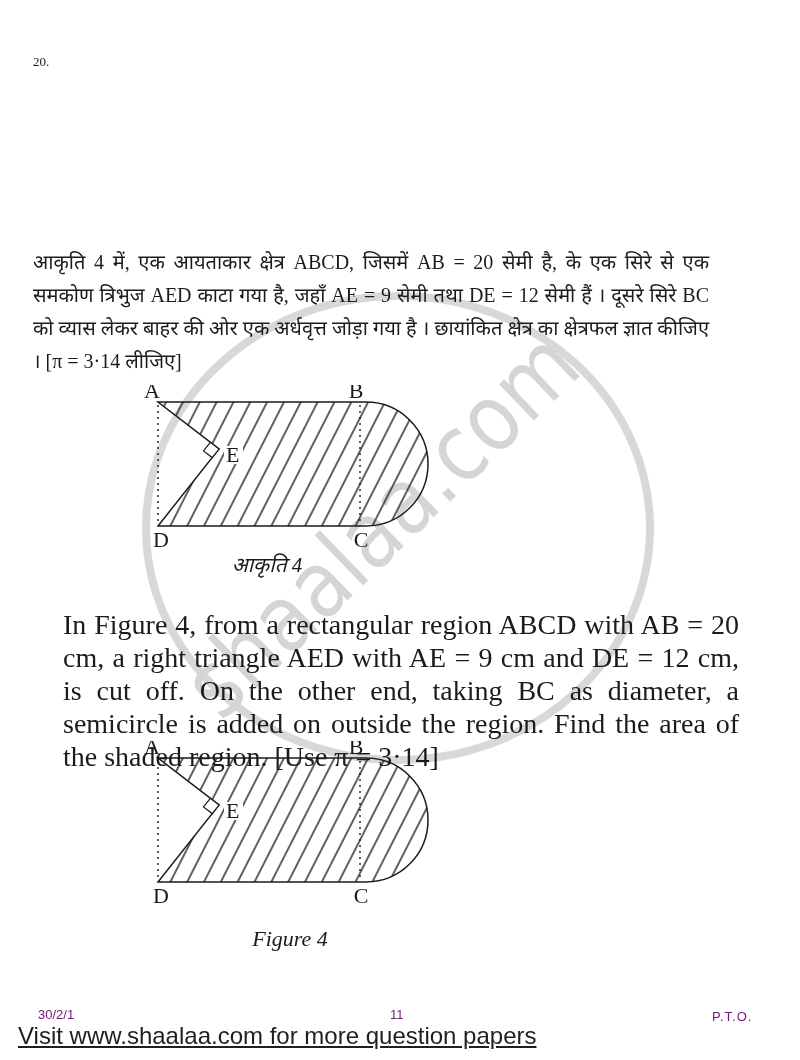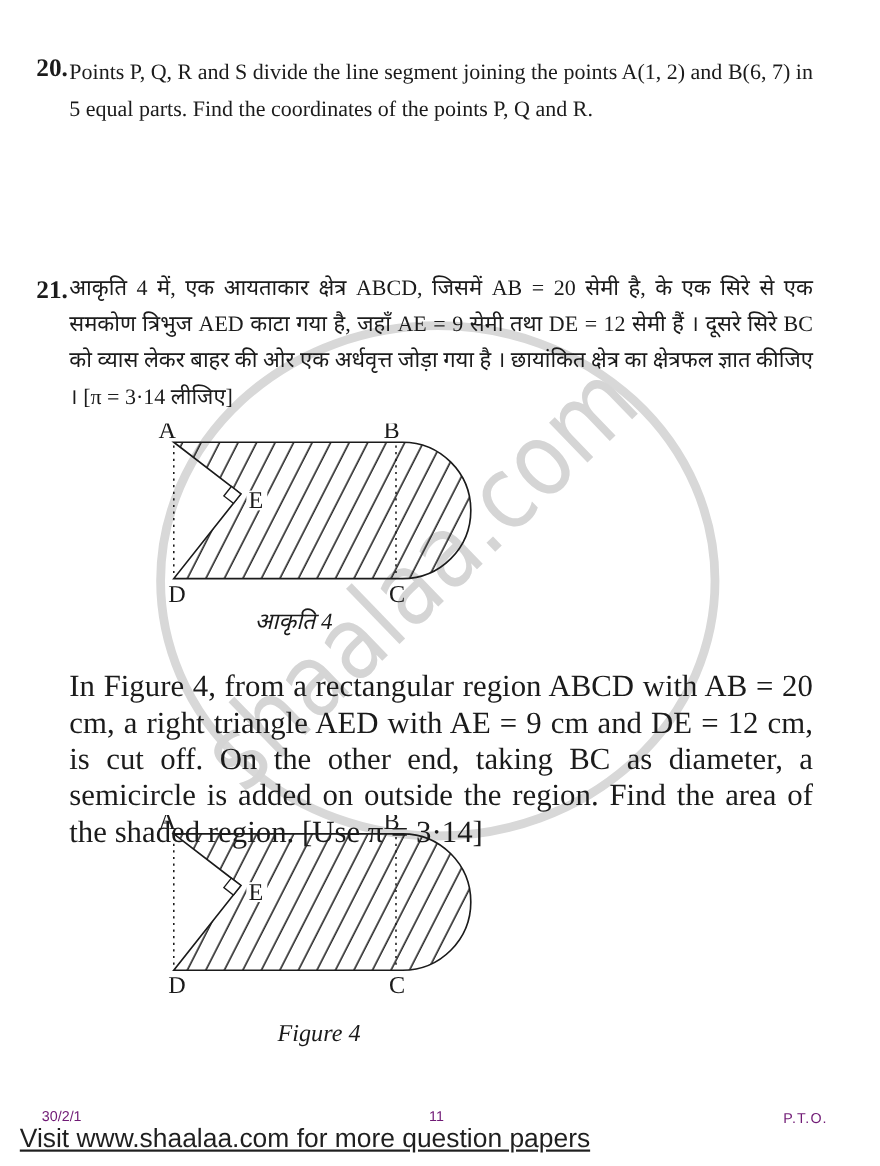--- a/index.html
+++ b/index.html
@@ -6,21 +6,21 @@
   body{
     width:800px;height:1060px;position:relative;overflow:hidden;
     background:#ffffff;
     font-family:"Liberation Serif","DejaVu Serif",serif;
     color:#1b1b1b;
   }
   .page{position:absolute;inset:0;}
   svg.watermark{position:absolute;left:0;top:0;z-index:0;}
   .content{position:absolute;inset:0;z-index:1;}
   .q-row{position:absolute;left:33px;width:735px;display:flex;}
-  .q-num{width:30px;font-weight:bold;font-size:23px;line-height:36px;flex:0 0 30px;}
+  .q-num{width:30px;font-weight:normal;font-size:13px;line-height:36px;flex:0 0 30px;}
   .q-body{width:676px;margin-left:0;}
   p{margin:0;}
   .hindi{font-size:20px;line-height:36px;text-align:justify;}
   .hindi.tight{line-height:33px;}
   .english{font-size:20px;line-height:33px;text-align:justify;margin-top:6px;}
   .eng-block{position:absolute;left:63px;top:608px;width:676px;font-size:28px;line-height:33px;text-align:justify;}
   .fig-svg{position:absolute;}
   .fig-label{font-family:"Liberation Serif","DejaVu Serif",serif;font-size:22px;fill:#1b1b1b;}
   .fig-caption{font-family:"Liberation Serif","DejaVu Serif",serif;font-size:21px;font-style:italic;fill:#1b1b1b;}
   .footer-item{position:absolute;font-family:"Liberation Sans","DejaVu Sans",sans-serif;font-size:13px;color:#701a75;}
@@ -34,26 +34,24 @@
   <svg class="watermark" width="800" height="1060" viewBox="0 0 800 1060">
     <ellipse cx="398" cy="528" rx="252" ry="232" fill="none" stroke="#d8d8d8" stroke-width="8"></ellipse>
     <text transform="translate(403,547) rotate(-44)" text-anchor="middle" font-family="DejaVu Sans, Liberation Sans, sans-serif" font-size="92" fill="#d5d5d5" textLength="505" lengthAdjust="spacingAndGlyphs">shaalaa.com</text>
   </svg>
 
   <div class="content">
 
     <div class="q-row" style="top:44px;">
       <div class="q-num">20.</div>
       <div class="q-body">
-        <p class="english">Points P, Q, R and S divide the line segment joining the points A(1, 2) and B(6, 7) in 5 equal parts. Find the coordinates of the points P, Q and R.</p>
       </div>
     </div>
 
     <div class="q-row" style="top:246px;">
-      <div class="q-num">21.</div>
       <div class="q-body">
         <p class="hindi tight">आकृति 4 में, एक आयताकार क्षेत्र ABCD, जिसमें AB = 20 सेमी है, के एक सिरे से एक समकोण त्रिभुज AED काटा गया है, जहाँ AE = 9 सेमी तथा DE = 12 सेमी हैं । दूसरे सिरे BC को व्यास लेकर बाहर की ओर एक अर्धवृत्त जोड़ा गया है । छायांकित क्षेत्र का क्षेत्रफल ज्ञात कीजिए । [π = 3·14 लीजिए]</p>
       </div>
     </div>
 
     <svg class="fig-svg" style="left:140px;top:385px;" width="310" height="200" viewBox="0 0 310 200">
       <defs>
         <pattern id="hatch1" width="15" height="12" patternUnits="userSpaceOnUse" patternTransform="rotate(27)">
           <line x1="1" y1="-1" x2="1" y2="13" stroke="#1c1c1c" stroke-width="1.4"></line>
         </pattern>

